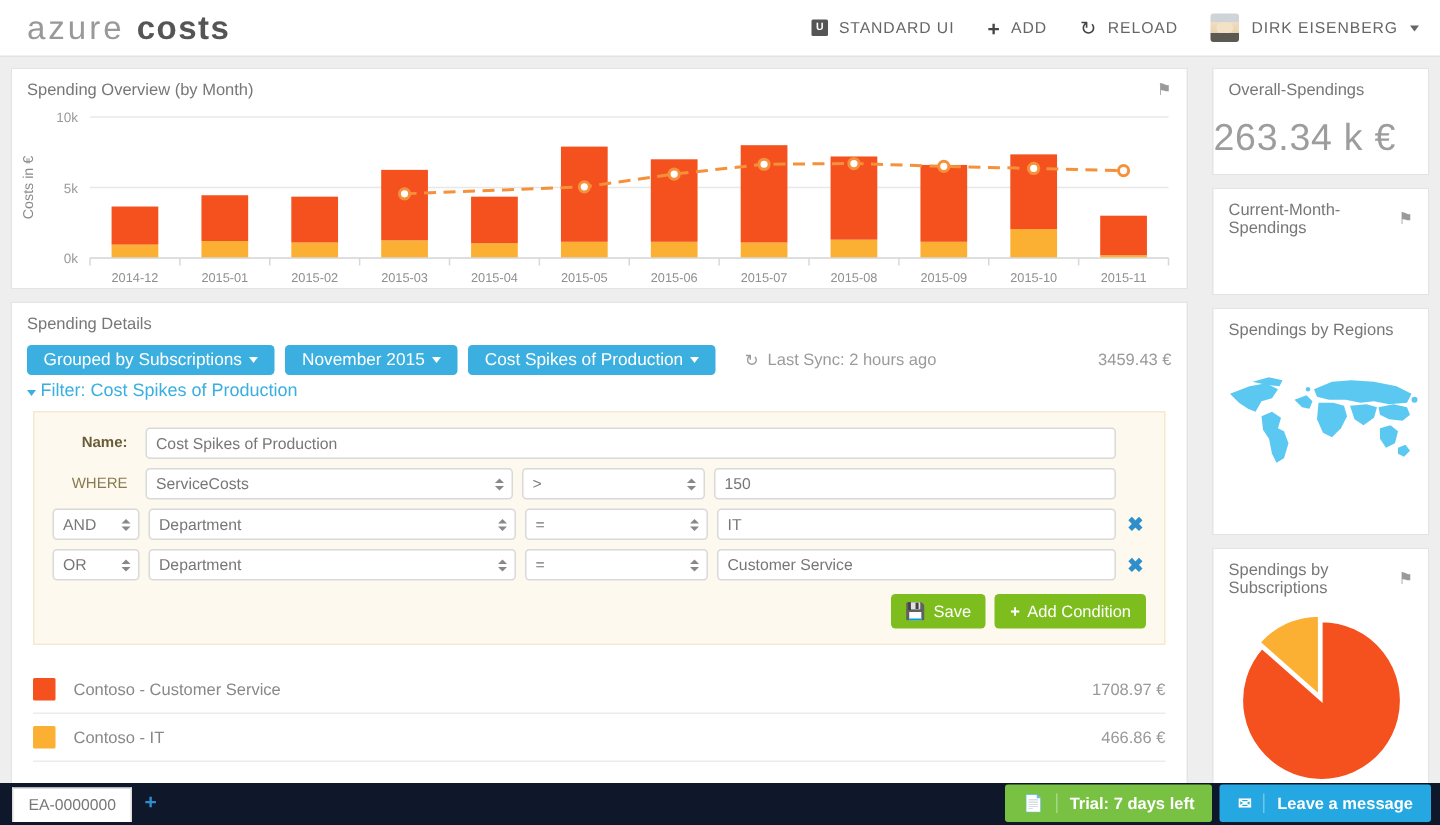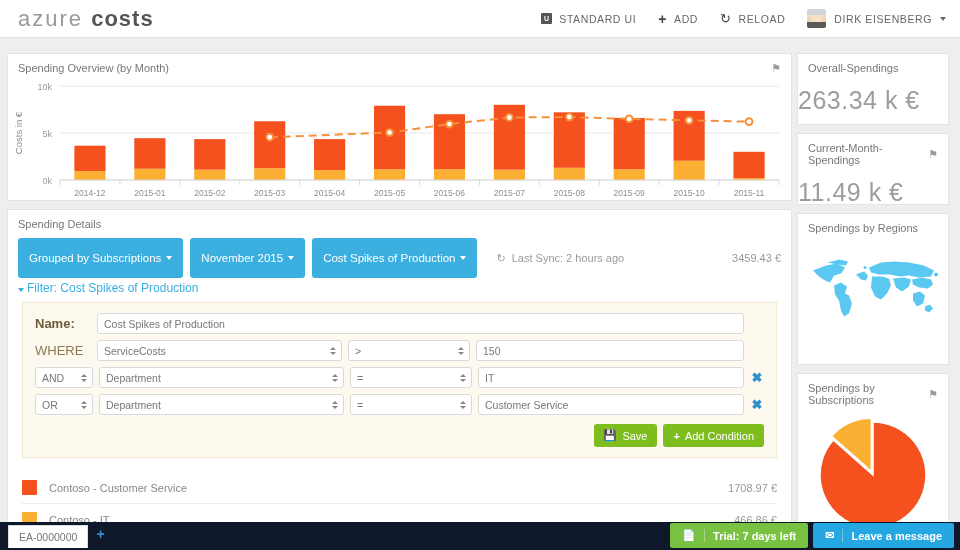--- a/index.html
+++ b/index.html
@@ -41,61 +41,61 @@
     position: relative; overflow: hidden; flex: none;
   }
   .avatar::after {
     content: ""; position: absolute; left: 4px; top: 6px; width: 11px; height: 7px;
     background: #f3e2c6; border-radius: 3px;
   }
   .caret { border-left: 3.5px solid transparent; border-right: 3.5px solid transparent;
            border-top: 4px solid currentColor; display: inline-block; }
 
   
-  .page { display: flex; padding: 7px; gap: 5px; height: 505px; margin-top: 8px; }
+  .page { display: flex; padding: 7px; gap: 16px; height: 505px; }
   .col-main { width: 785px; display: flex; flex-direction: column; gap: 8px; }
   .col-side { width: 152px; display: flex; flex-direction: column; gap: 8px; }
 
   .panel { background: #fff; border: 1px solid #e4e4e4; }
   .panel-title {
     font-size: 11px; color: #777; padding: 8px 10px 4px 10px;
     display: flex; align-items: center;
   }
   .flag-ico { margin-left: auto; color: #9a9a9a; font-size: 11px; line-height: 1; }
 
   
   .chart-panel { height: 148px; position: relative; }
   .chart-wrap { position: relative; height: 110px; margin: 0 6px 0 0; }
   svg.chart { display: block; }
 
   
   .details-panel { flex: 1; display: flex; flex-direction: column; }
   .toolbar { display: flex; align-items: center; padding: 4px 10px 0 10px; gap: 7px; }
   .btn-blue {
     background: #3aafe0; color: #fff; border: none; border-radius: 3px;
-    font-size: 11.5px; padding: 14px 11px; cursor: pointer; white-space: nowrap;
+    font-size: 11.5px; padding: 4px 11px; cursor: pointer; white-space: nowrap;
     font-family: inherit; display: inline-flex; align-items: center; gap: 5px;
   }
   .sync { display: flex; align-items: center; gap: 6px; color: #9b9b9b; font-size: 11px; margin-left: 12px; }
   .sync-ico { font-size: 11px; color: #9b9b9b; }
   .total { margin-left: auto; color: #999; font-size: 11px; }
   .filter-toggle { padding: 3px 10px 5px 10px; color: #3aafe0; font-size: 12px; cursor: pointer; }
   .filter-toggle .tri {
     border-left: 3.5px solid transparent; border-right: 3.5px solid transparent;
     border-top: 4px solid #3aafe0; display: inline-block; margin-right: 3px;
   }
 
   
   .filter-card {
     margin: 2px 14px 0 14px; background: #fdf9ee; border: 1px solid #f3ead2;
     padding: 10px 12px 10px 12px;
   }
   .frow { display: flex; align-items: center; gap: 6px; margin-bottom: 6px; }
   .frow:last-child { margin-bottom: 0; }
-  .flabel { width: 56px; text-align: left; padding-right: 6px; font-size: 13px; color: #8a7a52; flex: none; }
+  .flabel { width: 56px; text-align: right; padding-right: 6px; font-size: 10px; color: #8a7a52; flex: none; }
   .flabel.bold { font-weight: bold; color: #6b5c38; }
   .inp {
     border: 1px solid #d9d9d9; background: #fff; border-radius: 3px;
     height: 21px; font-size: 10.5px; color: #777; padding: 0 6px;
     font-family: inherit; display: flex; align-items: center;
   }
   .sel { position: relative; padding-right: 16px; }
   .spin {
     position: absolute; right: 5px; top: 50%; transform: translateY(-50%);
     display: flex; flex-direction: column; gap: 2px; line-height: 0;
@@ -414,21 +414,20 @@
         <span>Overall-Spendings</span>
       </div>
       <div class="kpi">263.34 k €</div>
     </div>
 
     <div class="panel" style="height:72px">
       <div class="panel-title">
         <span>Current-Month-Spendings</span>
         <span class="flag-ico">⚑</span>
       </div>
-      <div class="kpi">11.49 k €</div>
     </div>
 
     <div class="panel" style="height:152px">
       <div class="panel-title">
         <span>Spendings by Regions</span>
       </div>
       <div class="mini-chart">
         <svg width="135" height="82" viewBox="0 0 270 150">
           <g fill="#5bc8f2">
             <path d="M14 46 L40 36 L62 32 L78 40 L70 52 L56 56 L48 70 L38 66 L26 58 Z"></path>

